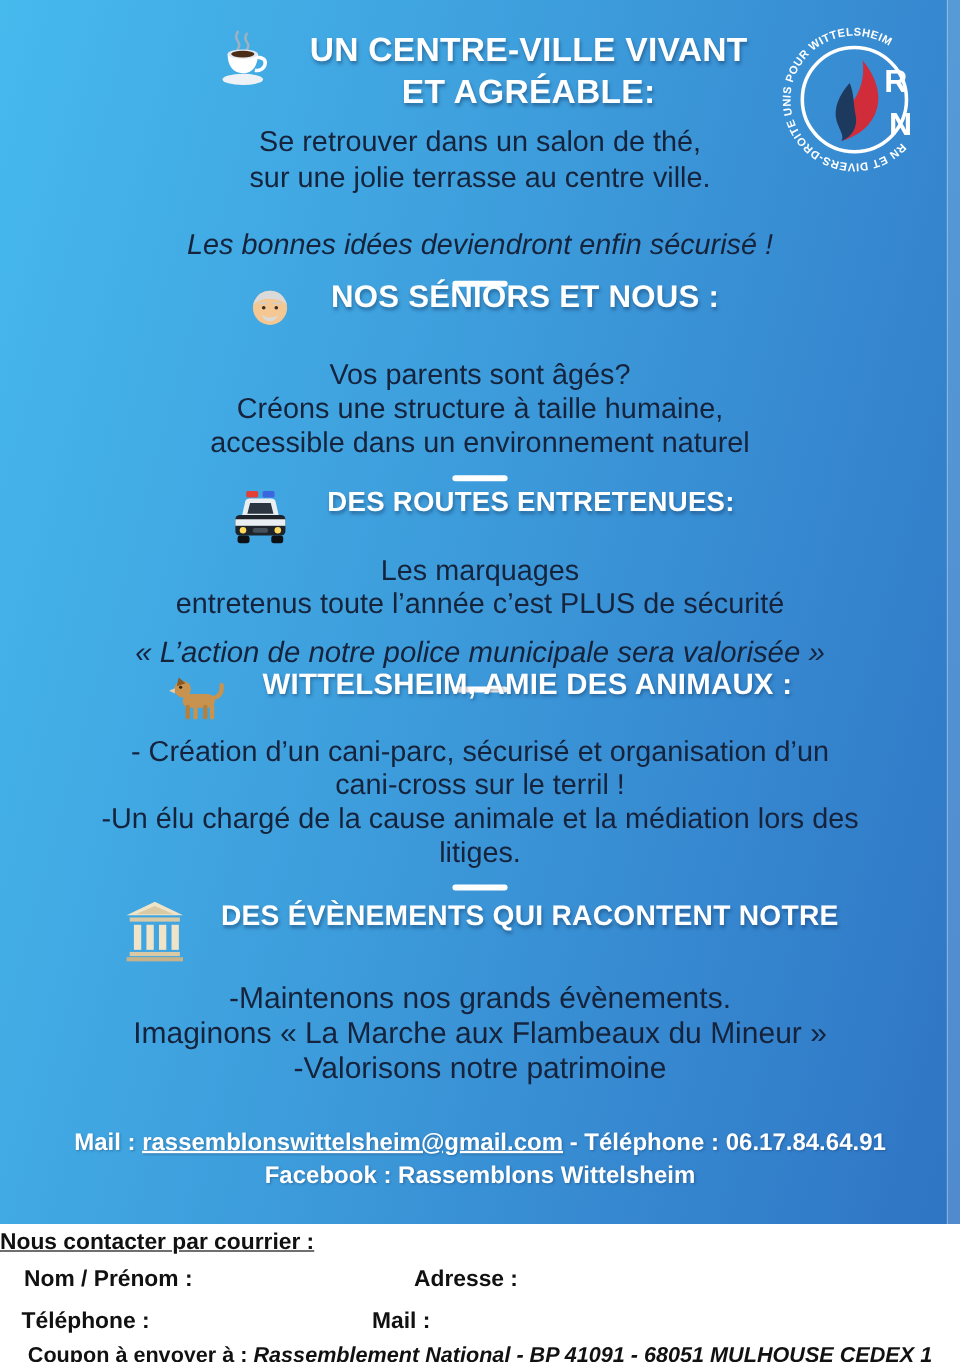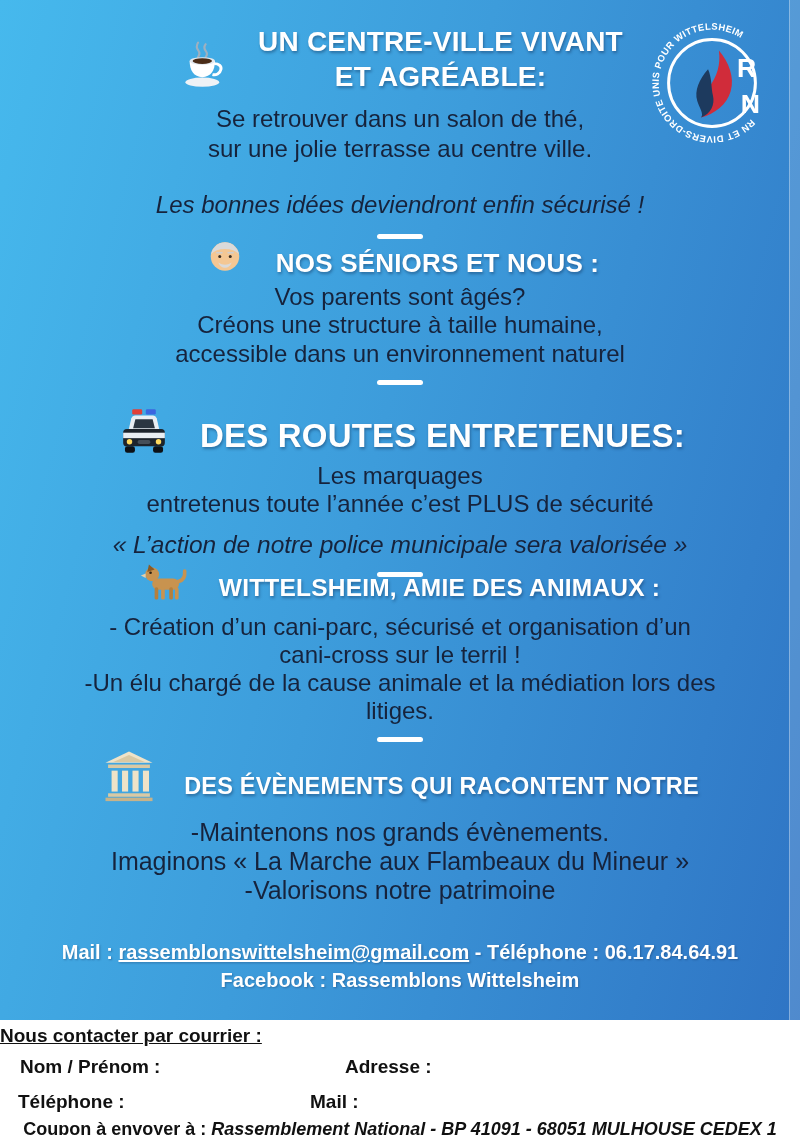--- a/index.html
+++ b/index.html
@@ -5,36 +5,36 @@
   *{box-sizing:border-box}
   html,body{margin:0;padding:0;background:#222}
   .poster{
     position:relative;width:800px;height:1135px;margin:0 auto;overflow:hidden;
     font-family:"Liberation Sans",sans-serif;
     background:linear-gradient(105deg,#46b9ed 0%,#3d9cdb 45%,#2e72c3 100%);
   }
   .edge{position:absolute;top:0;right:0;width:11px;height:1020px;
     background:rgba(255,255,255,.16);border-left:1px solid rgba(255,255,255,.30)}
   .sec{position:absolute;left:0;width:100%;text-align:center}
-  .head-row{display:flex;align-items:flex-end;justify-content:center;gap:27px}
+  .head-row{display:flex;align-items:flex-start;justify-content:center;gap:27px}
   .head{color:#fff;font-weight:700;text-shadow:1px 2px 3px rgba(13,38,76,.42);line-height:1.25;letter-spacing:.2px}
   .line{color:#16233c}
   .quote{font-style:italic}
   .b{font-weight:400}.i{font-style:italic}.u{text-decoration:underline}
   .divider{width:46px;height:5px;border-radius:2.5px;background:#fff;margin:12px auto 0}
 
   #s1{top:24px} .h1{font-size:28px}
   #s1 .body{margin-top:10px;font-size:24px;line-height:1.25}
   #s1 .quote{margin-top:26px}
   #s1 .divider{margin-top:14px}
 
   #s2{top:231px} .h2{font-size:26px}
-  #s2 .body{margin-top:4px;font-size:24px;line-height:1.18}
-
-  #s3{top:404px} .h3{font-size:33px}
+  #s2 .body{margin-top:20px;font-size:24px;line-height:1.18}
+
+  #s3{top:404px} .h3{font-size:23px}
   #s3 .body{margin-top:6px;font-size:24px;line-height:1.18}
   #s3 .quote{margin-top:12px;font-size:24.5px}
 
   #s4{top:556px} .h4{font-size:24.5px}
   #s4 .body{margin-top:9px;font-size:24px;line-height:1.17}
 
   #s5{top:748px} .h5{font-size:23.5px;line-height:1.3}
   #s5 .body{margin-top:16px;font-size:25px;line-height:1.16}
 
   #contact{top:938px;color:#fff;font-weight:700;font-size:20px;line-height:1.4;

